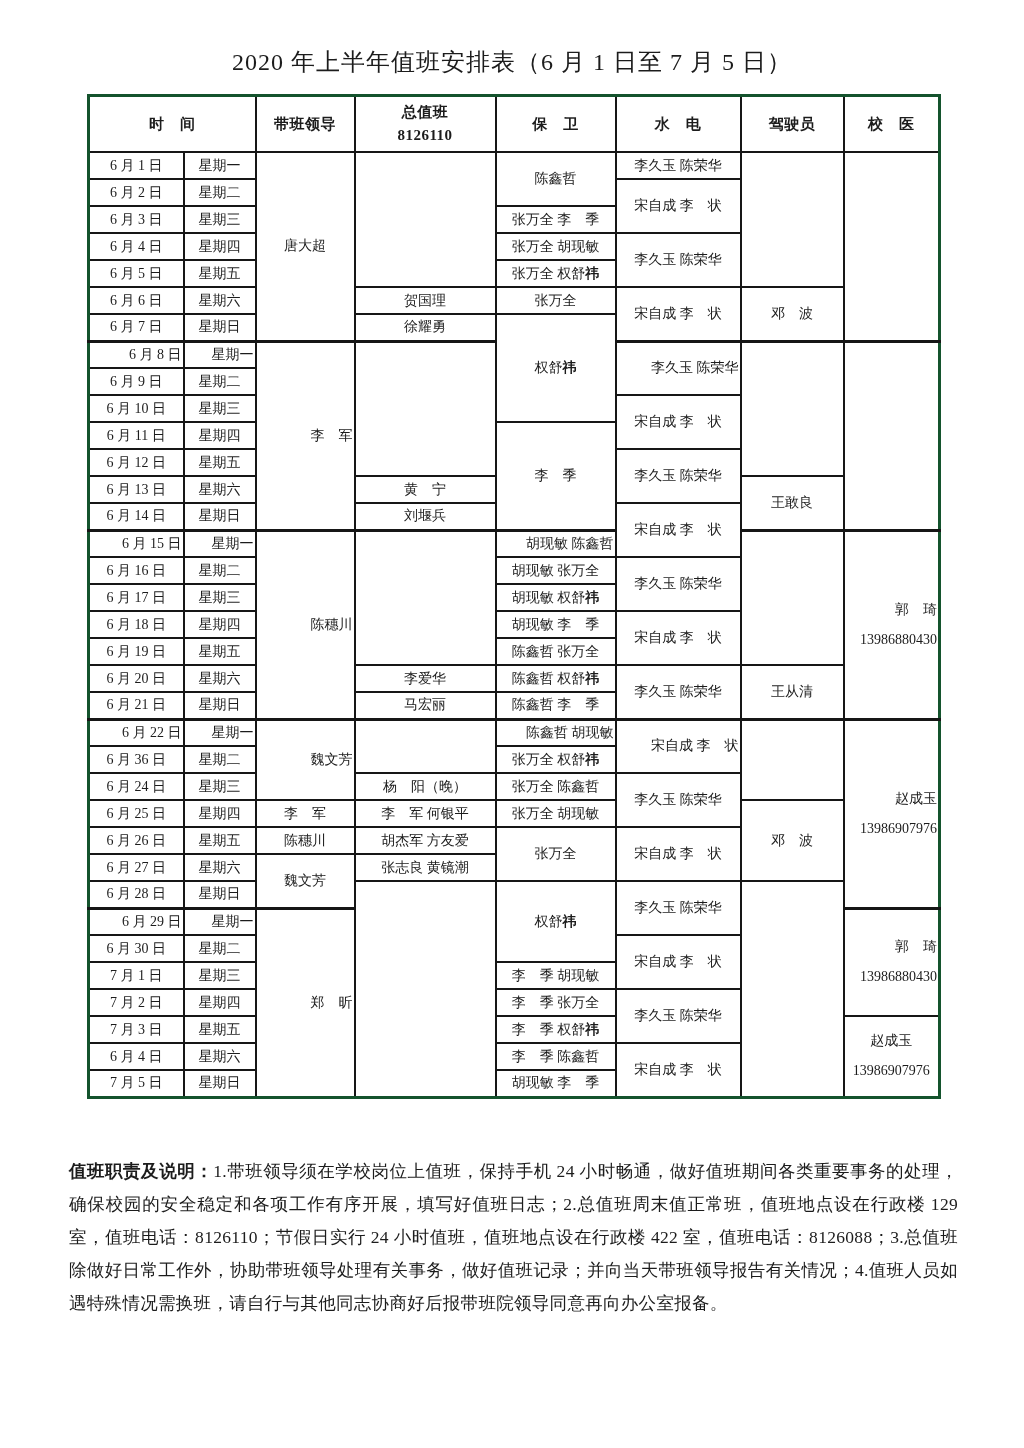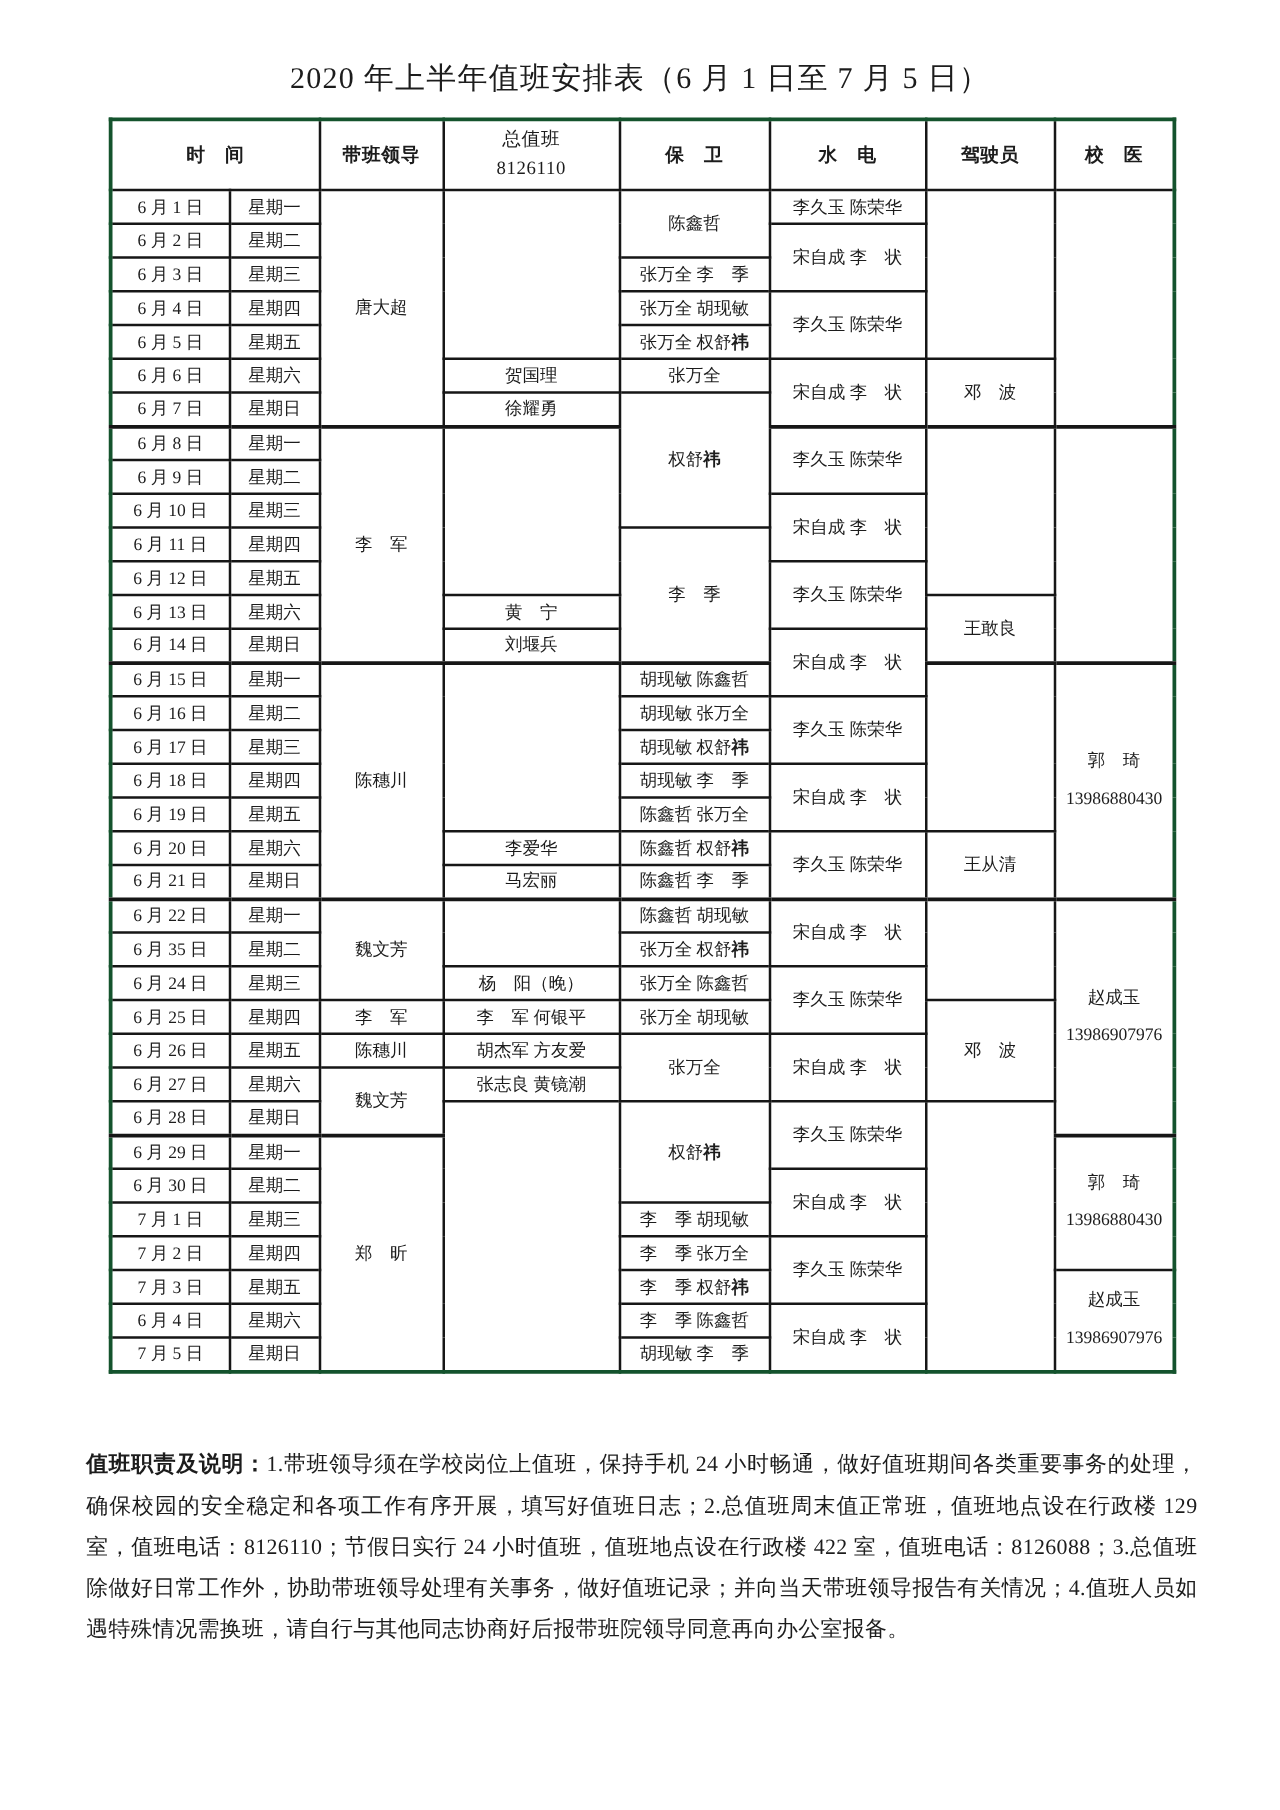--- a/index.html
+++ b/index.html
@@ -32,23 +32,23 @@
     overflow:hidden;
     font-size:14px;
     white-space:nowrap;
   }
   .schedule thead th{
     height:54px;
     font-size:15px;
     font-weight:bold;
     letter-spacing:0.5px;
   }
-  .schedule thead .two-line div{line-height:23px;font-weight:normal;}
+  .schedule thead .two-line div{line-height:23px;font-weight:bold;}
   .schedule tbody tr{height:27px;}
-  .schedule tbody tr.week-start td{border-top:3px solid #161616;}
+  .schedule tbody tr.week-start td{border-top:3px solid #161616;text-align:right;}
   .c-date,.c-week{font-size:13.5px;}
   .multiline{white-space:pre-line;line-height:30px;font-size:14px;}
   b.rare{font-weight:bold;}
   .notes{
     width:889px;
     margin:56px 0 0 69px;
     font-size:17.5px;
     line-height:33px;
     text-align:justify;
     letter-spacing:0.3px;
@@ -220,21 +220,21 @@
         <td class="c-date">6 月 22 日</td>
         <td class="c-week">星期一</td>
         <td rowspan="3" class="c-leader">魏文芳</td>
         <td rowspan="2" class="c-chief"></td>
         <td rowspan="1" class="c-security">陈鑫哲 胡现敏</td>
         <td rowspan="2" class="c-utilities">宋自成 李　状</td>
         <td rowspan="3" class="c-driver"></td>
         <td rowspan="7" class="c-doctor multiline">赵成玉<br>13986907976</td>
       </tr>
       <tr>
-        <td class="c-date">6 月 35 日</td>
+        <td class="c-date">6 月 36 日</td>
         <td class="c-week">星期二</td>
         <td rowspan="1" class="c-security">张万全 权舒<b class="rare">祎</b></td>
       </tr>
       <tr>
         <td class="c-date">6 月 24 日</td>
         <td class="c-week">星期三</td>
         <td rowspan="1" class="c-chief">杨　阳（晚）</td>
         <td rowspan="1" class="c-security">张万全 陈鑫哲</td>
         <td rowspan="2" class="c-utilities">李久玉 陈荣华</td>
       </tr>

